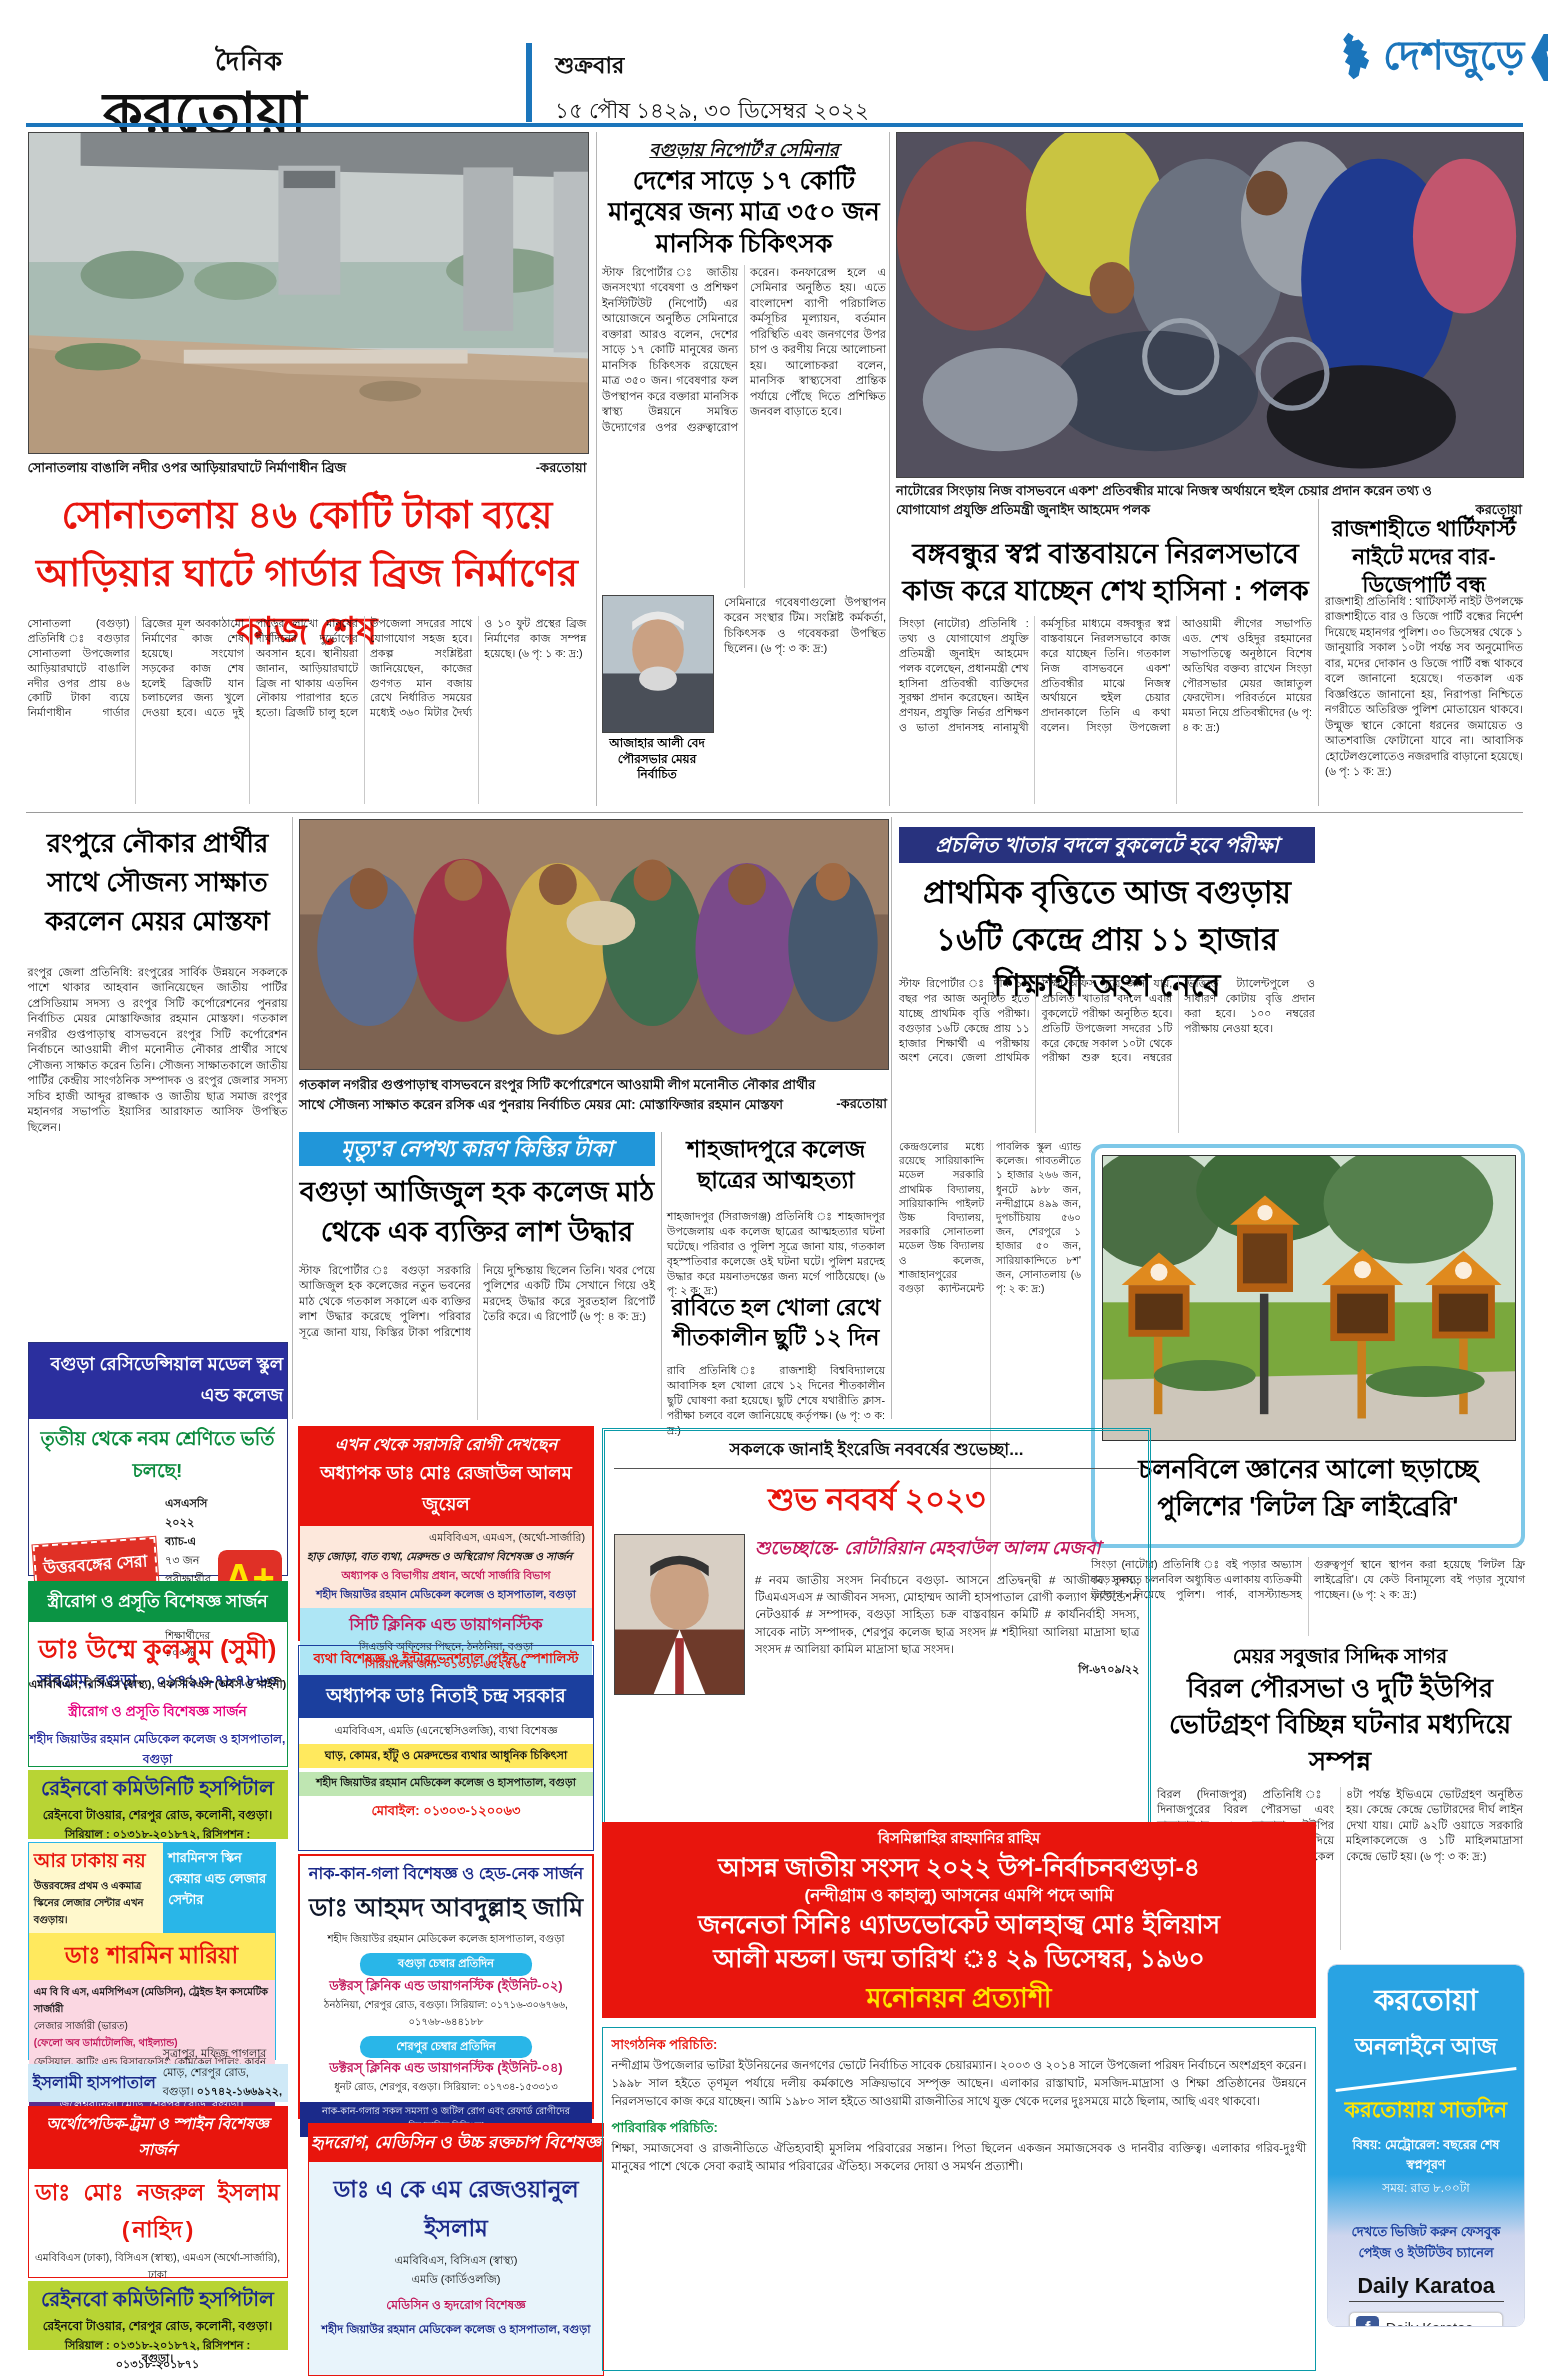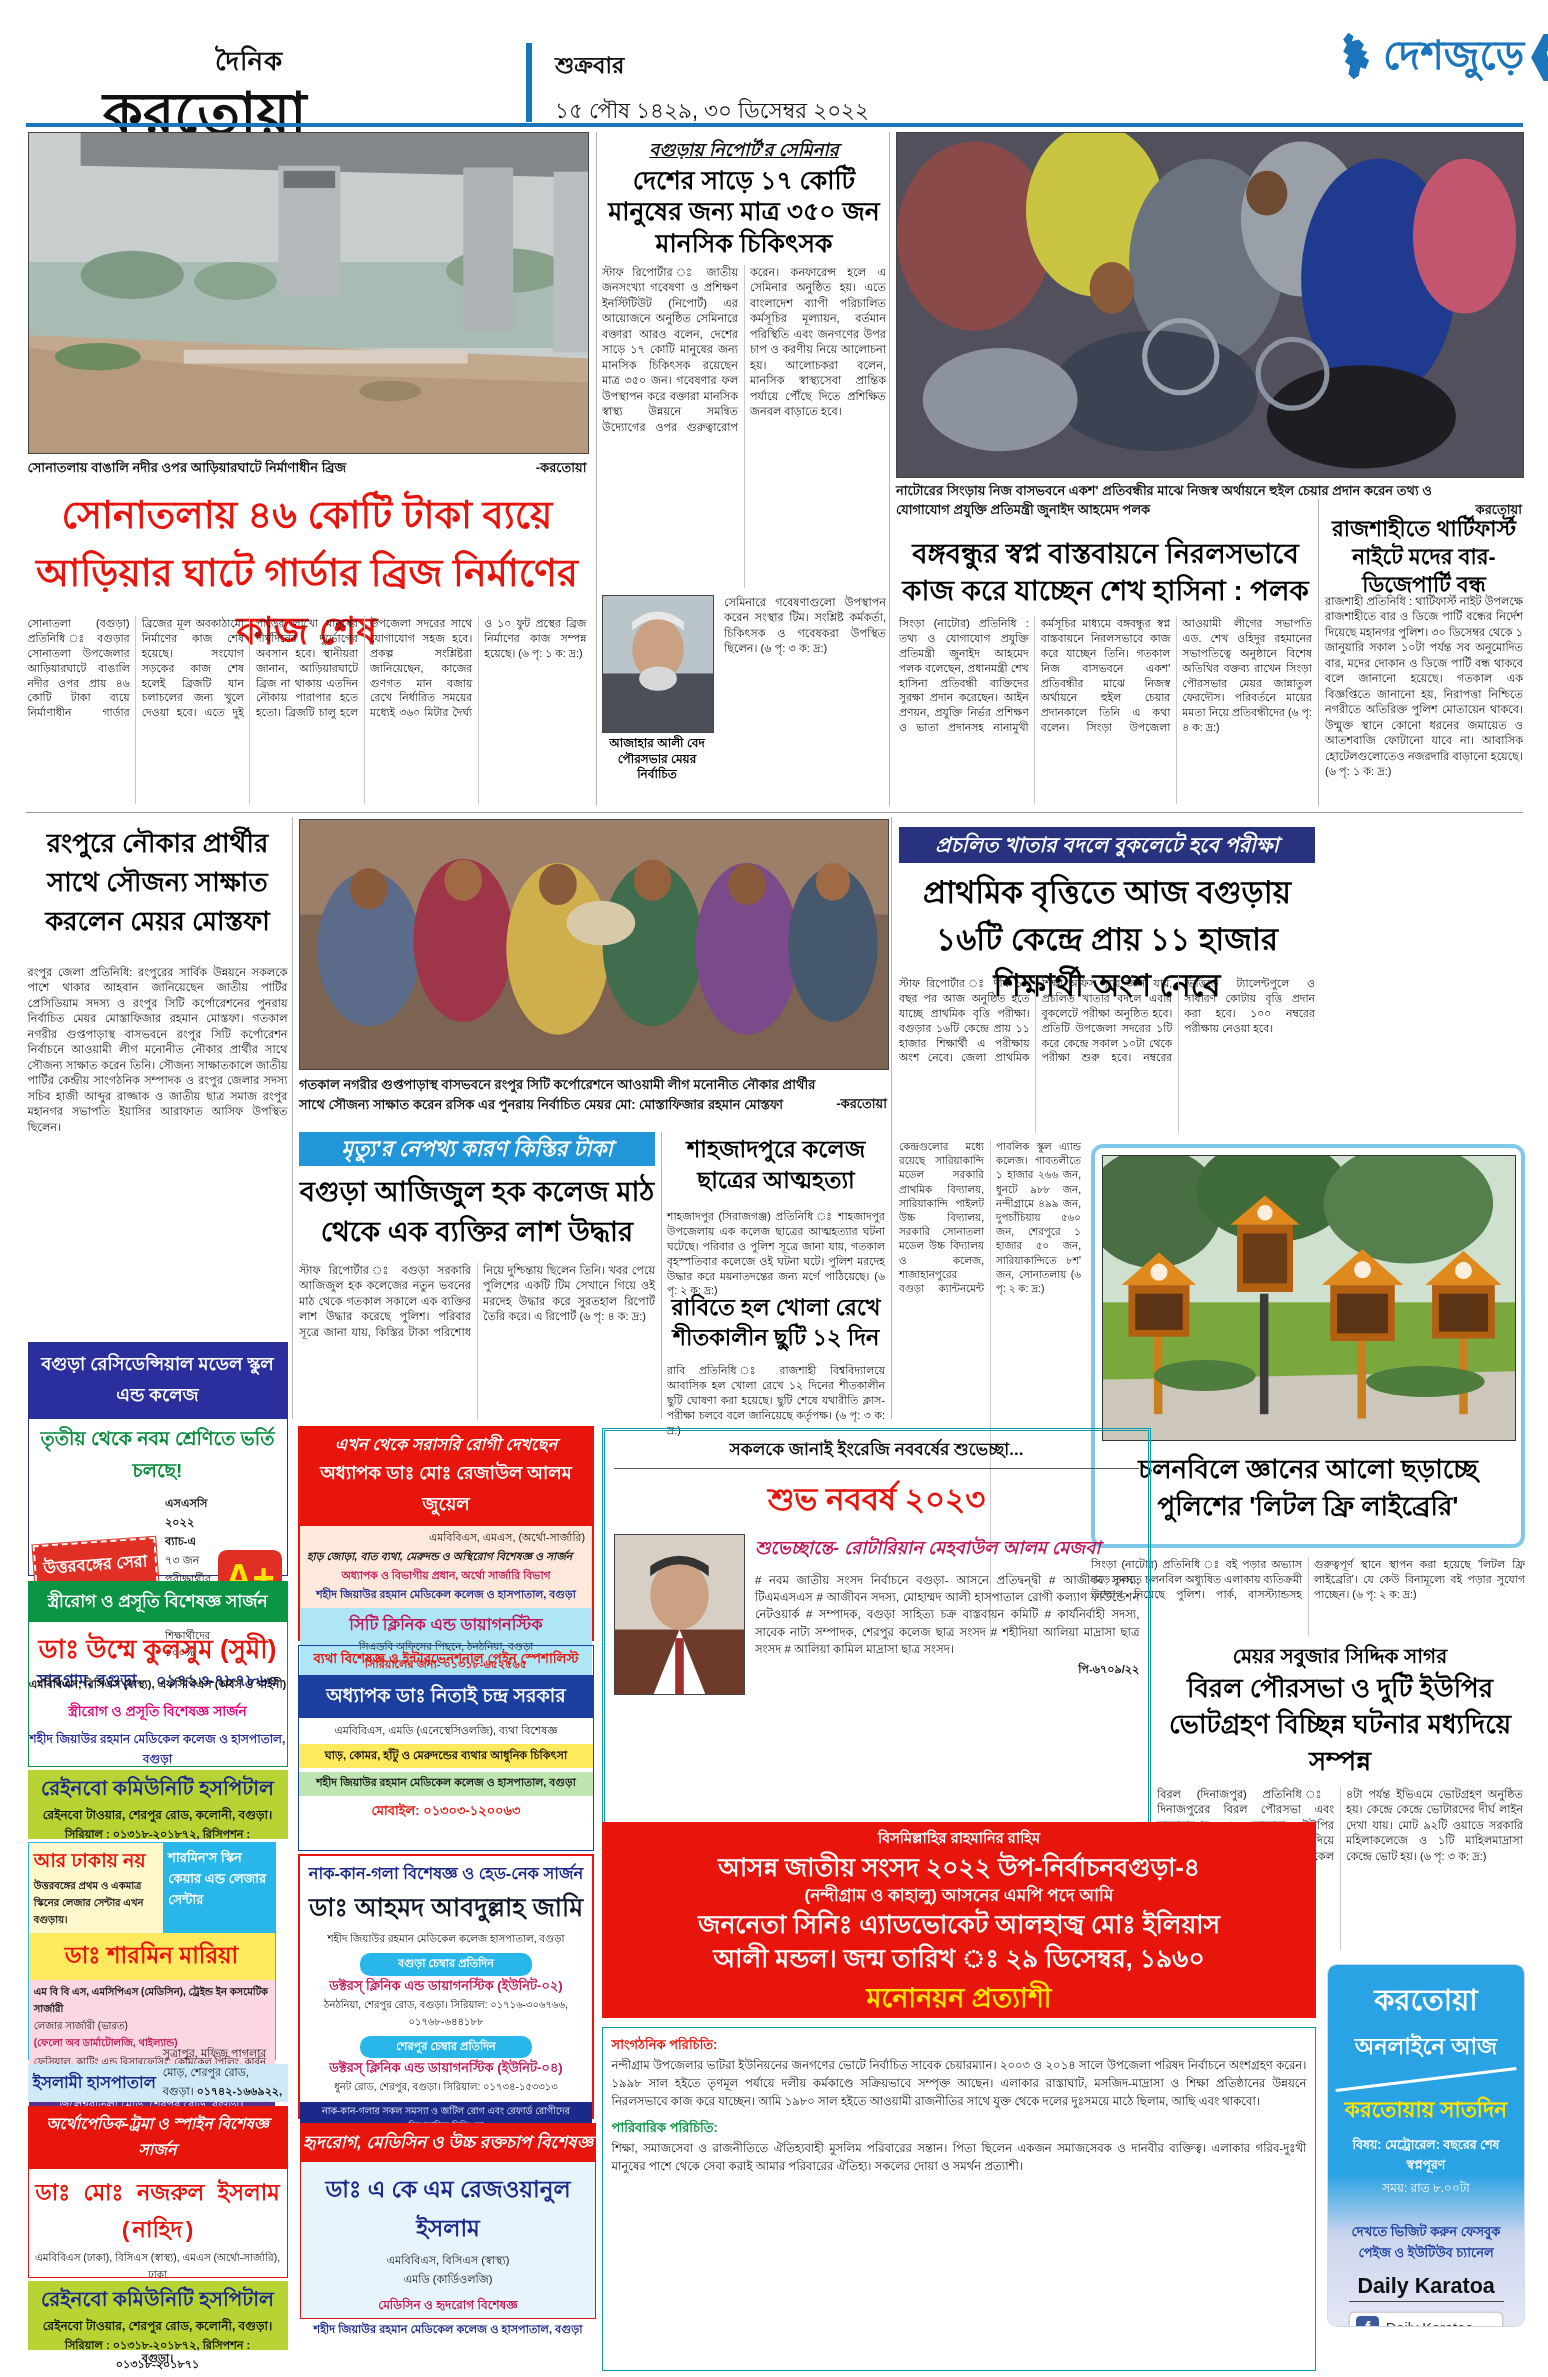--- a/index.html
+++ b/index.html
@@ -220,21 +220,21 @@
     </div>
     <div class="hl" style="font-size:26px;line-height:1.4;margin-top:10.3px;">চলনবিলে জ্ঞানের আলো ছড়াচ্ছে পুলিশের 'লিটল ফ্রি লাইব্রেরি'</div>
   </div>
   <div class="abs body cols2" style="left:1091px;top:1557px;width:434px;height:79px;font-size:10.8px;">সিংড়া (নাটোর) প্রতিনিধি ঃ বই পড়ার অভ্যাস গড়ে তুলতে চলনবিল অধ্যুষিত এলাকায় ব্যতিক্রমী উদ্যোগ নিয়েছে পুলিশ। পার্ক, বাসস্ট্যান্ডসহ গুরুত্বপূর্ণ স্থানে স্থাপন করা হয়েছে 'লিটল ফ্রি লাইব্রেরি'। যে কেউ বিনামূল্যে বই পড়ার সুযোগ পাচ্ছেন। (৬ পৃ: ২ ক: দ্র:)</div>
 
   <div class="abs hl" style="left:1157px;top:1641px;width:366px;font-size:20px;">মেয়র সবুজার সিদ্দিক সাগর</div>
   <div class="abs hl" style="left:1157px;top:1670px;width:366px;font-size:26px;line-height:1.4;">বিরল পৌরসভা ও দুটি ইউপির ভোটগ্রহণ বিচ্ছিন্ন ঘটনার মধ্যদিয়ে সম্পন্ন</div>
   <div class="abs body cols2" style="left:1157px;top:1787px;width:366px;height:163px;">বিরল (দিনাজপুর) প্রতিনিধি ঃ দিনাজপুরের বিরল পৌরসভা এবং রাজারামপুর ও ভান্ডারা ইউপির ভোটগ্রহণ বিচ্ছিন্ন কিছু ঘটনার মধ্যদিয়ে সম্পন্ন হয়েছে। সকাল ৮টা থেকে বিকেল ৪টা পর্যন্ত ইভিএমে ভোটগ্রহণ অনুষ্ঠিত হয়। কেন্দ্রে কেন্দ্রে ভোটারদের দীর্ঘ লাইন দেখা যায়। মোট ৯২টি ওয়াডে সরকারি মহিলাকলেজে ও ১টি মাহিলমাদ্রাসা কেন্দ্রে ভোট হয়। (৬ পৃ: ৩ ক: দ্র:)</div>
 
   <div class="abs adbox" style="left:27.5px;top:1342px;width:260px;height:234px;border:1.7px solid #28327e;">
-    <div style="background:#2b2f9e;color:#fff;font-weight:bold;font-size:18px;text-align:center;padding:6.9px 3.4px;">বগুড়া রেসিডেন্সিয়াল মডেল স্কুল এন্ড কলেজ</div>
+    <div style="background:#2b2f9e;color:#fff;font-weight:bold;font-size:18px;text-align:right;padding:6.9px 3.4px;">বগুড়া রেসিডেন্সিয়াল মডেল স্কুল এন্ড কলেজ</div>
     <div style="color:#0a8a3c;font-weight:bold;font-size:19px;text-align:center;padding:5.2px 1.7px;">তৃতীয় থেকে নবম শ্রেণিতে ভর্তি চলছে!</div>
     <div style="display:flex;align-items:center;gap:6.9px;padding:1.7px 6.9px;">
       <div style="flex:0 0 112px;background:#e03026;color:#fff;font-weight:bold;font-size:16.3px;text-align:center;border:2.6px dashed #fff;outline:1.7px solid #e03026;padding:8.6px 3.4px;transform:rotate(-4deg);">উত্তরবঙ্গের সেরা আবাসিক স্কুল</div>
       <div style="flex:1;">
         <div style="font-size:11.2px;font-weight:bold;">এসএসসি ২০২২ ব্যাচ-এ</div>
         <div style="font-size:11.2px;">৭৩ জন পরীক্ষার্থীর ৫২ জন</div>
         <div style="font-size:10.3px;margin-top:1.7px;">আবাসিক শিক্ষার্থীদের ১০০%</div>
       </div>
       <div style="flex:0 0 64px;background:#e03026;border-radius:8.6px;color:#ffe400;font-weight:bold;font-size:38px;text-align:center;padding:6.9px 0;">A+</div>
     </div>
@@ -335,21 +335,21 @@
     <div style="font-size:10.3px;text-align:center;">শহীদ জিয়াউর রহমান মেডিকেল কলেজ হাসপাতাল, বগুড়া</div>
     <div style="background:#29b6e8;color:#fff;font-weight:bold;font-size:11.2px;text-align:center;border-radius:10.3px;width:172px;margin:5.2px auto 0;padding:1.7px 0;">বগুড়া চেম্বার প্রতিদিন</div>
     <div style="color:#c2185b;font-weight:bold;font-size:13px;text-align:center;">ডক্টরস্ ক্লিনিক এন্ড ডায়াগনস্টিক (ইউনিট-০২)</div>
     <div style="font-size:10px;text-align:center;">ঠনঠনিয়া, শেরপুর রোড, বগুড়া। সিরিয়াল: ০১৭১৬-৩০৬৭৬৬, ০১৭৬৮-৬৪৪১৮৮</div>
     <div style="background:#29b6e8;color:#fff;font-weight:bold;font-size:11.2px;text-align:center;border-radius:10.3px;width:172px;margin:5.2px auto 0;padding:1.7px 0;">শেরপুর চেম্বার প্রতিদিন</div>
     <div style="color:#c2185b;font-weight:bold;font-size:13px;text-align:center;">ডক্টরস্ ক্লিনিক এন্ড ডায়াগনস্টিক (ইউনিট-০৪)</div>
     <div style="font-size:10px;text-align:center;">ধুনট রোড, শেরপুর, বগুড়া। সিরিয়াল: ০১৭৩৪-১৫৩৩১৩</div>
     <div style="background:#1b2a8a;color:#fff;font-size:9.5px;text-align:center;margin-top:5.2px;padding:2.6px 1.7px;">নাক-কান-গলার সকল সমস্যা ও জটিল রোগ এবং রেফার্ড রোগীদের বিশেষায়িত চিকিৎসা</div>
   </div>
 
-  <div class="abs adbox" style="left:300px;top:2123px;width:296px;height:196px;border:1.7px solid #e8150d;background:#e8f4fb;">
+  <div class="abs adbox" style="left:308px;top:2123px;width:296px;height:253px;border:1.7px solid #e8150d;background:#e8f4fb;">
     <div style="background:#e8150d;color:#fff;font-weight:bold;font-style:italic;font-size:17px;text-align:center;padding:5.2px 1.7px;">হৃদরোগ, মেডিসিন ও উচ্চ রক্তচাপ বিশেষজ্ঞ</div>
     <div style="color:#1b2a8a;font-weight:bold;font-size:23px;text-align:center;padding:8.6px 0 3.4px;">ডাঃ এ কে এম রেজওয়ানুল ইসলাম</div>
     <div style="font-size:11.2px;text-align:center;">এমবিবিএস, বিসিএস (স্বাস্থ্য)</div>
     <div style="font-size:11.2px;text-align:center;">এমডি (কার্ডিওলজি)</div>
     <div style="color:#c2185b;font-weight:bold;font-size:12px;text-align:center;margin-top:5.2px;">মেডিসিন ও হৃদরোগ বিশেষজ্ঞ</div>
     <div style="color:#1b2a8a;font-weight:bold;font-size:11.2px;text-align:center;margin-top:5.2px;">শহীদ জিয়াউর রহমান মেডিকেল কলেজ ও হাসপাতাল, বগুড়া</div>
   </div>
 
   <div class="abs adbox" style="left:602px;top:1428px;width:549px;height:506px;border:3.4px double #0a9aa8;padding:5.2px 8.6px;">
     <div style="font-weight:bold;font-size:17px;text-align:center;border-bottom:0.9px solid #555;padding-bottom:3.4px;">সকলকে জানাই ইংরেজি নববর্ষের শুভেচ্ছা...</div>

